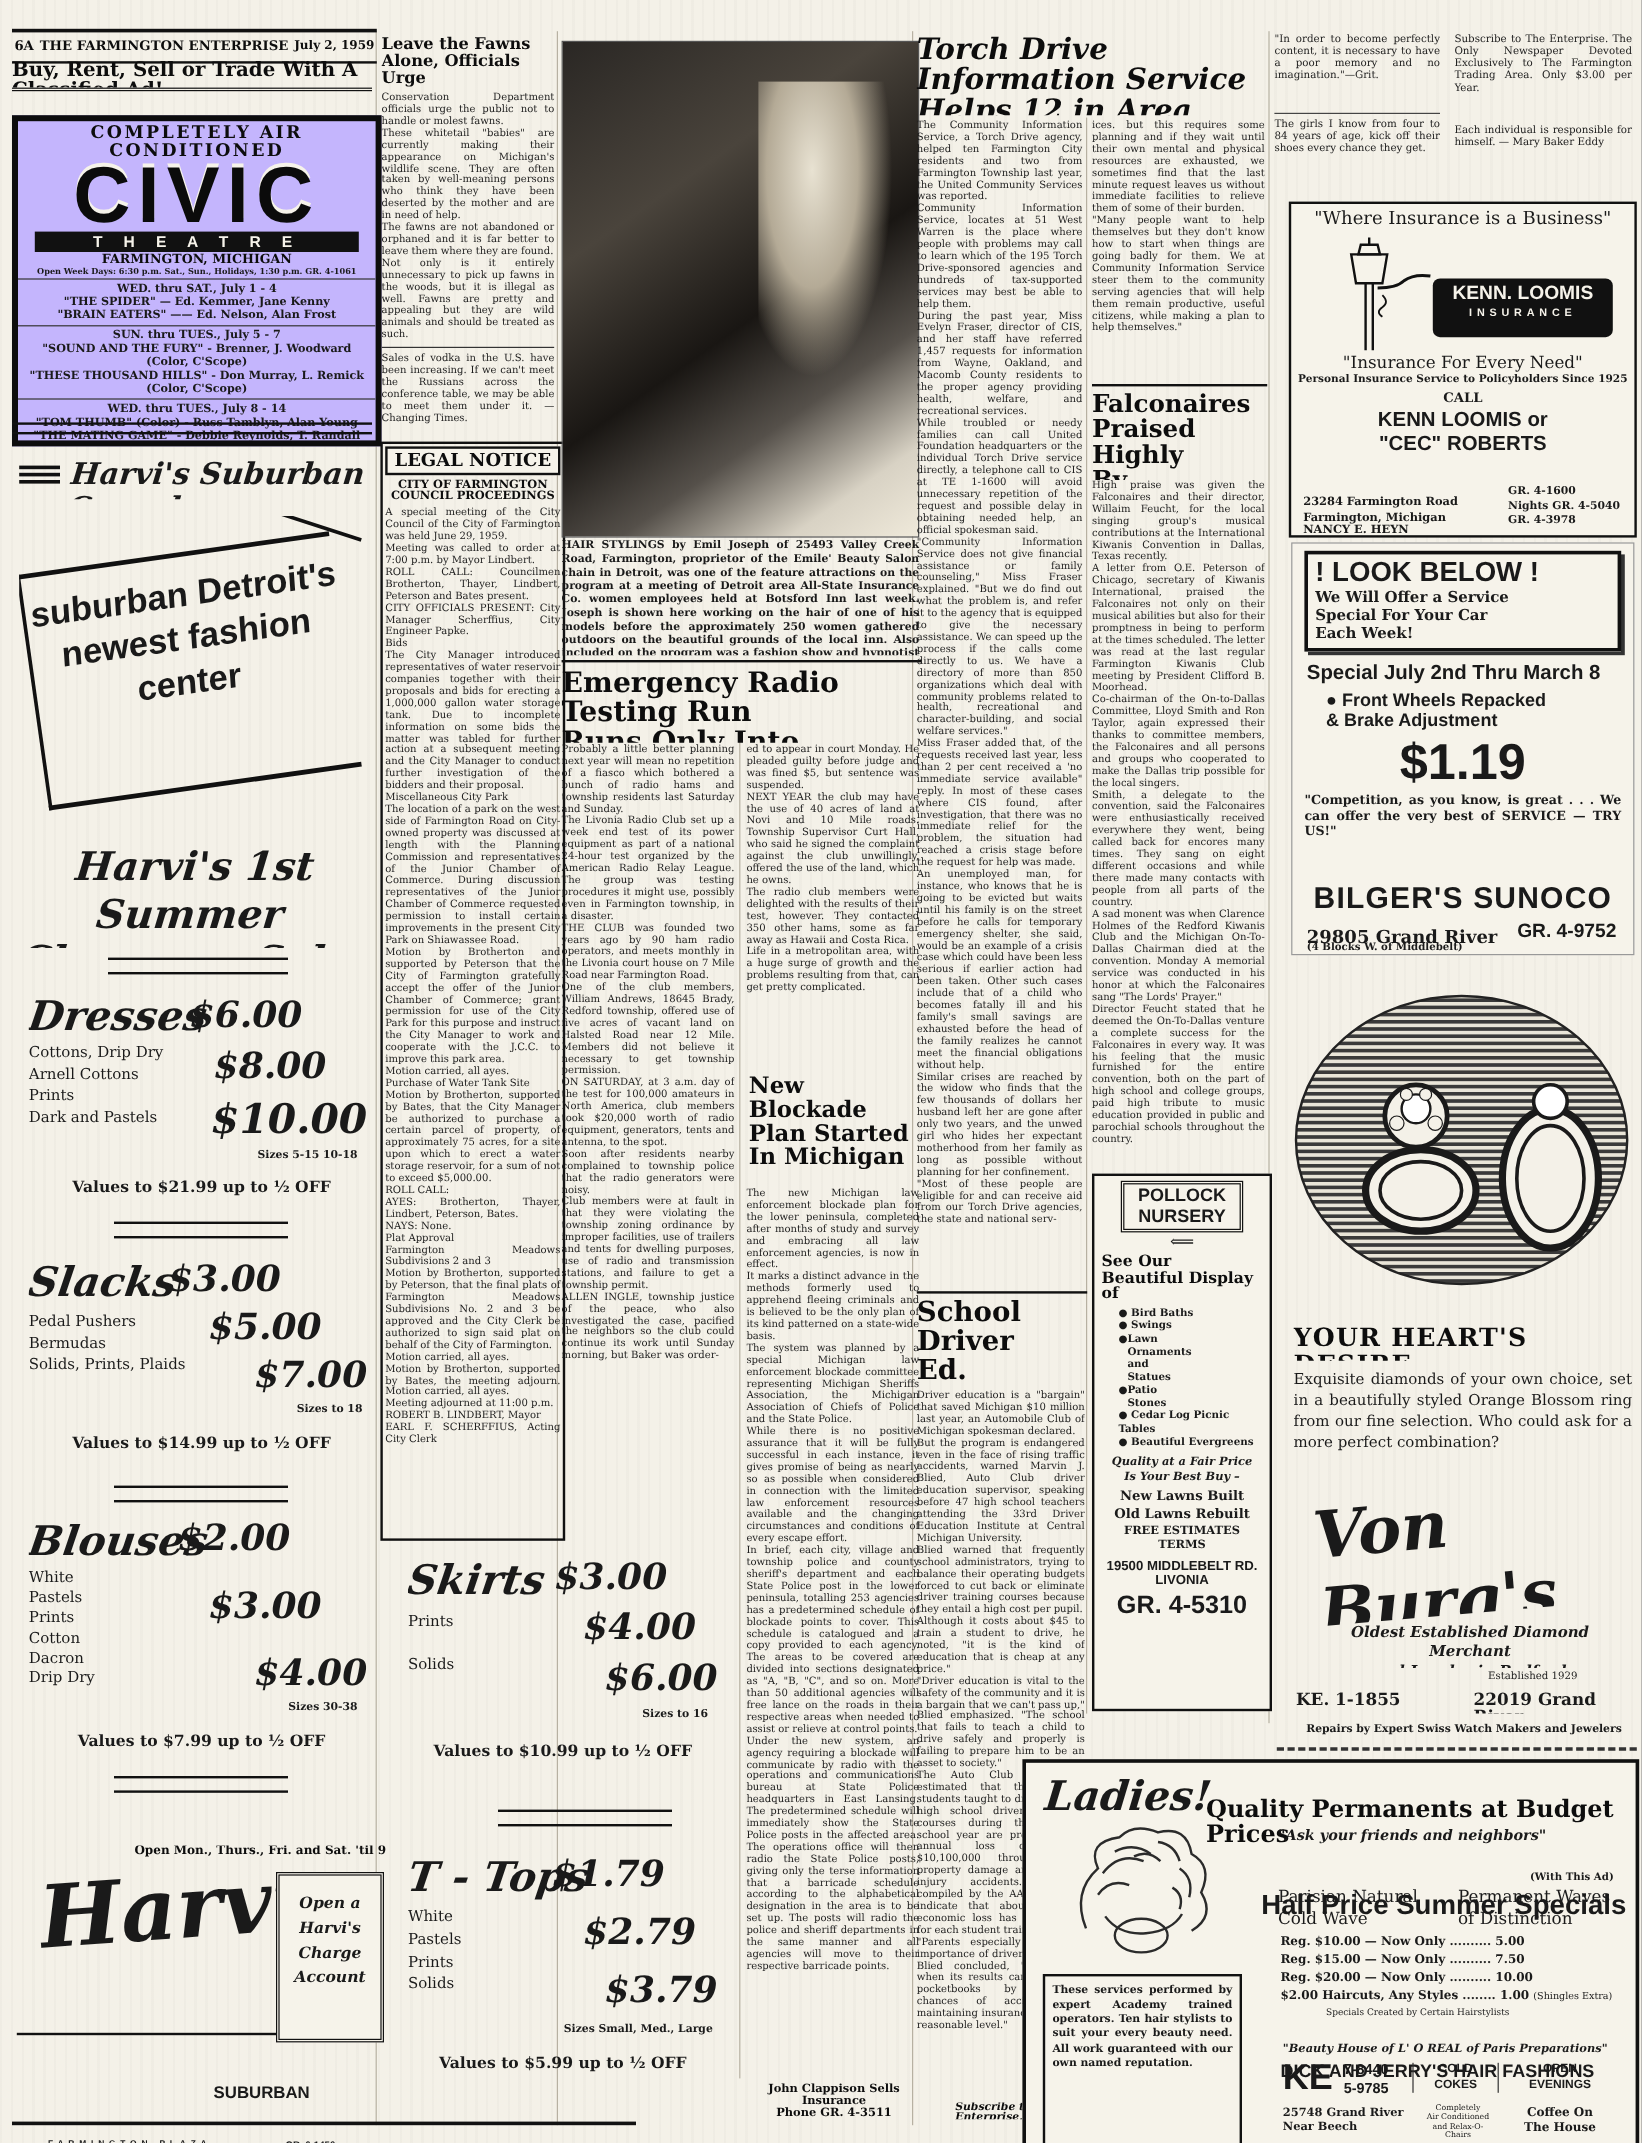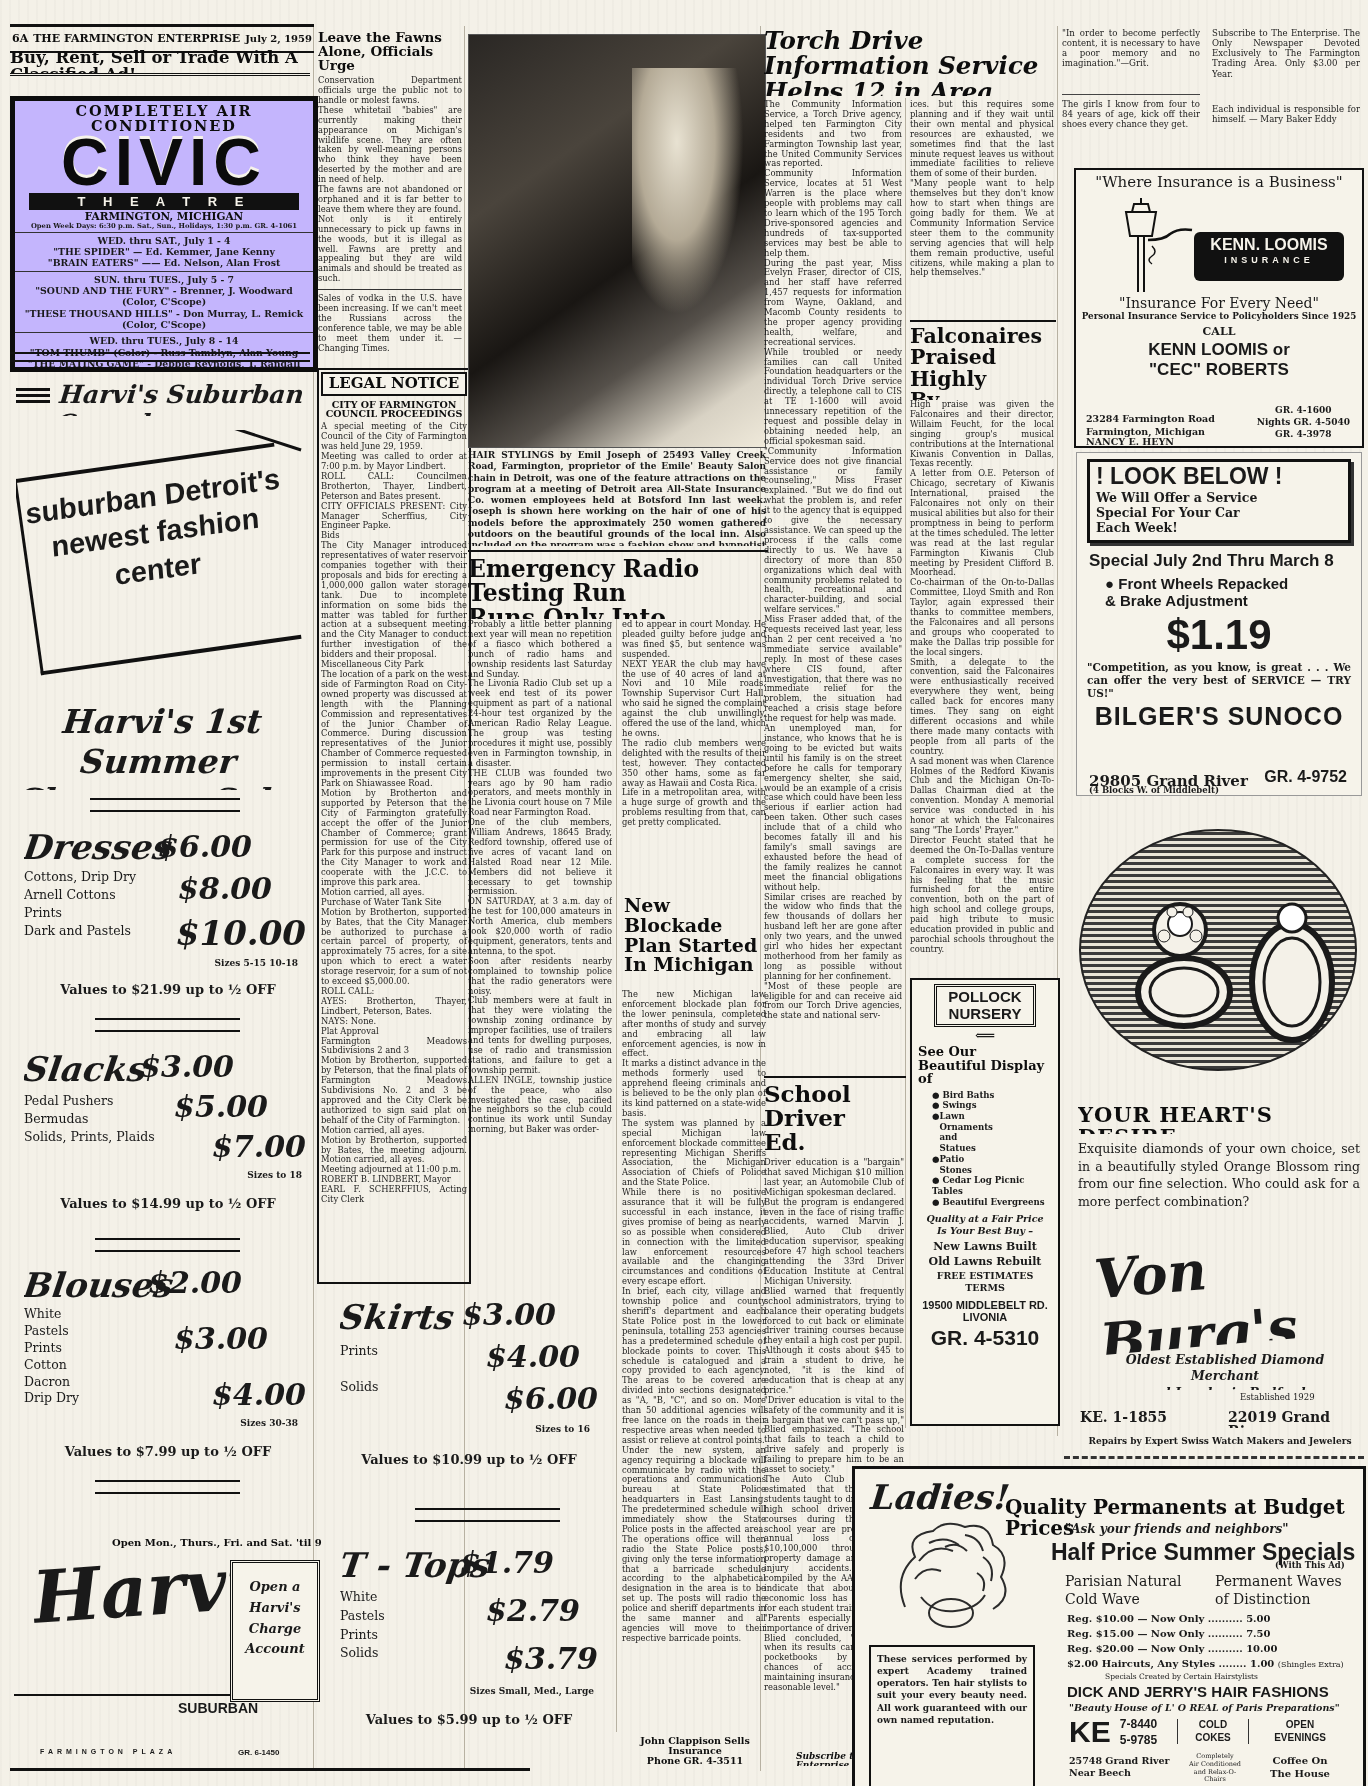--- a/index.html
+++ b/index.html
@@ -5,21 +5,21 @@
   html,body{margin:0;padding:0;background:#888;}
   #page{position:relative;width:1368px;height:1786px;background:#f4f1e8;overflow:hidden;
         font-family:"DejaVu Serif",serif;color:#1a1a1a;}
   #page:before{content:"";position:absolute;inset:0;
     background:repeating-linear-gradient(90deg,rgba(0,0,0,0.02) 0 2px,transparent 2px 9px);pointer-events:none;}
   .b{position:absolute;overflow:hidden;}
   .body{font:8.4px/1.18 "DejaVu Serif",serif;text-align:justify;white-space:pre-line;color:#1c1c1c;}
   .pre{white-space:pre-line;}
   .hl{font-family:"DejaVu Serif",serif;font-weight:bold;color:#0d0d0d;line-height:1.04;}
   .ital{font-style:italic;}
-  .sans{font-family:"Liberation Sans",sans-serif;}
+  .sans{font-family:"Liberation Sans",sans-serif;margin-top:35px;}
   .ctr{text-align:center;}
   .script{font-family:"DejaVu Serif",serif;font-style:italic;font-weight:bold;transform:skewX(-6deg);}
   .vline{position:absolute;width:1px;background:#b7b1a2;}
   .box{border:2px solid #111;background:#f6f3ea;}
   .price{position:absolute;font:italic bold 30px/1 "DejaVu Serif",serif;text-align:right;}
   .secname{font:italic bold 34px/1 "DejaVu Serif",serif;transform:skewX(-8deg);}
   .secitems{font:12.5px/1.45 "DejaVu Serif",serif;}
   .sizes{font:bold 9px/1.2 "DejaVu Serif",serif;}
   .values{font:bold 13px/1.2 "DejaVu Serif",serif;}
   .signbox{background:#111;color:#f6f3ea;text-align:center;}
@@ -322,21 +322,21 @@
       <div style="font:bold 9px/1.6 'Liberation Sans',sans-serif;letter-spacing:4px">INSURANCE</div>
     </div>
     <div class="ctr" style="font-size:14px;margin-top:104px">"Insurance For Every Need"</div>
     <div class="ctr" style="font:bold 8.8px/1.3 'DejaVu Serif',serif">Personal Insurance Service to Policyholders Since 1925</div>
     <div class="ctr" style="font:bold 11px/1.4 'DejaVu Serif',serif;margin-top:2px">CALL</div>
     <div class="ctr pre" style="font:bold 17px/1.2 'Liberation Sans',sans-serif">KENN LOOMIS or
 "CEC" ROBERTS</div>
     <div class="pre" style="position:absolute;left:10px;bottom:8px;font:bold 9.5px/1.3 'DejaVu Serif',serif">23284 Farmington Road
 Farmington, Michigan</div>
     <div style="position:absolute;left:10px;bottom:-2px;font:bold 9.5px/1.3 'DejaVu Serif',serif">NANCY E. HEYN</div>
-    <div class="pre" style="position:absolute;right:12px;bottom:6px;font:bold 9px/1.35 'DejaVu Serif',serif;text-align:center">GR. 4-1600
+    <div class="pre" style="position:absolute;right:12px;bottom:6px;font:bold 9px/1.35 'DejaVu Serif',serif;text-align:left">GR. 4-1600
 Nights GR. 4-5040
 GR. 4-3978</div>
   </div>
 
   <div class="b" style="left:1076px;top:452px;width:284px;height:342px;border:1px solid #999;background:#f6f3ea">
     <div style="margin:6px 10px 0;border:3px solid #111;padding:3px 6px 5px;box-shadow:3px 3px 0 #333">
       <span style="font:900 23px/1 'Liberation Sans',sans-serif">! LOOK BELOW !</span>
       <div class="pre" style="font:bold 12.5px/1.2 'DejaVu Serif',serif;margin-top:2px">We Will Offer a Service
 Special For Your Car
 Each Week!</div>

